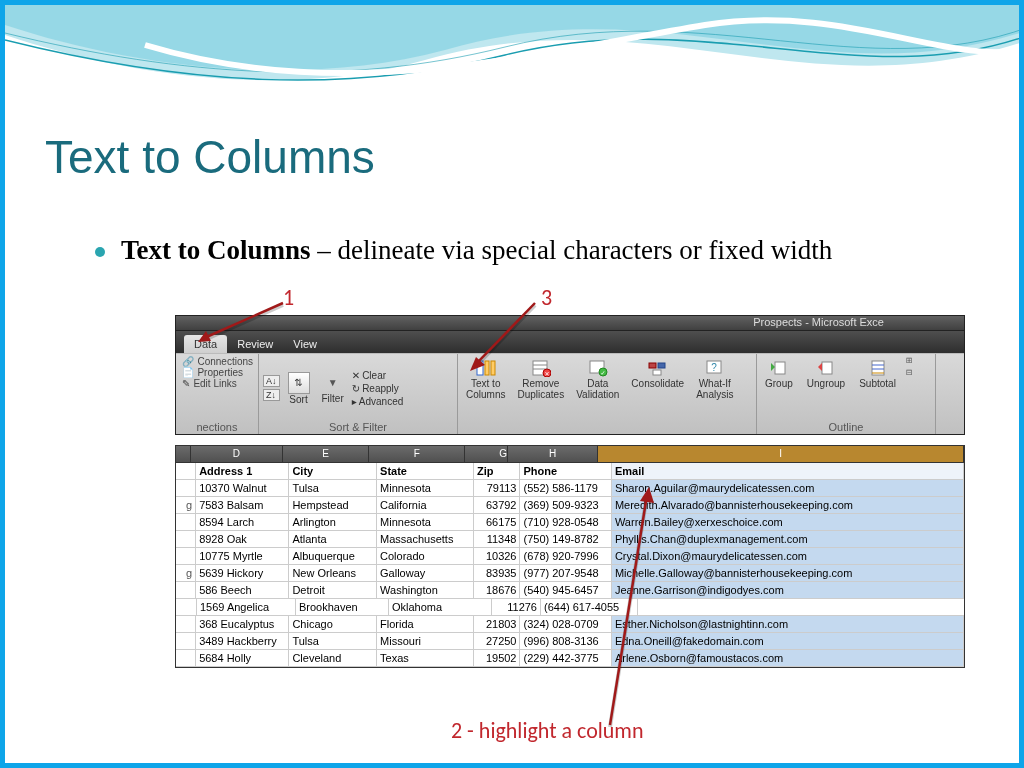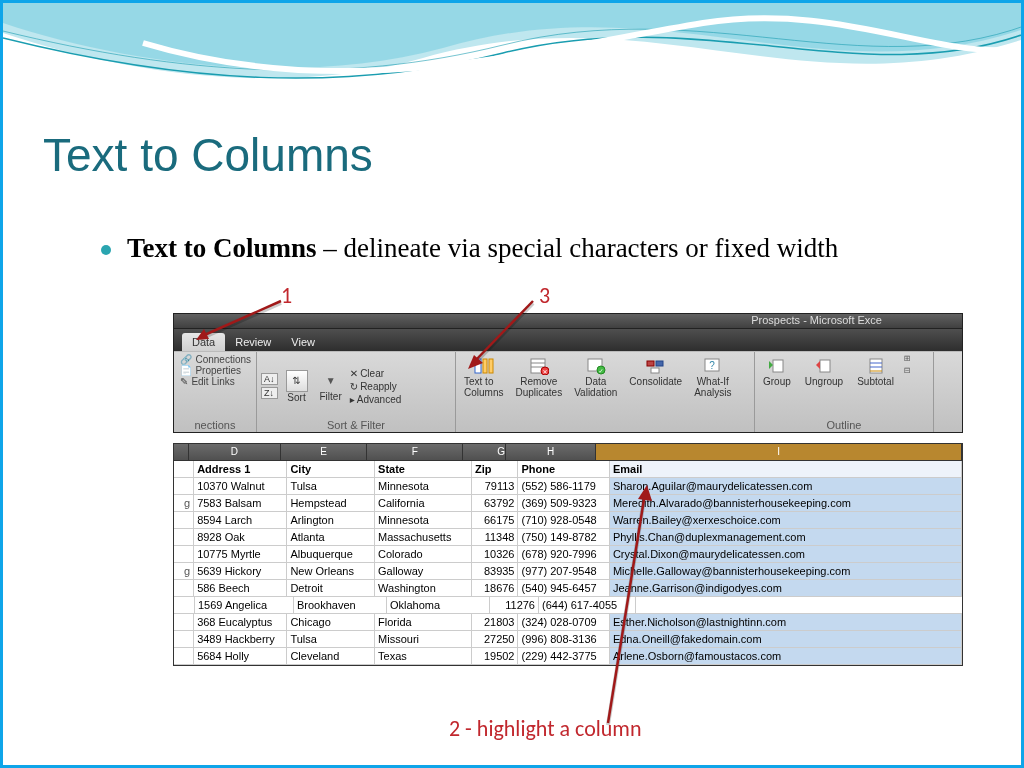--- a/index.html
+++ b/index.html
@@ -1,20 +1,20 @@
 <!DOCTYPE html>
 <html><head>
 <meta charset="utf-8">
 <style>
 body { margin: 0; font-family: Georgia, serif; background: #fff; }
-.slide { width: 1024px; height: 768px; position: relative; border: 3px solid #0ea5e9; box-sizing: border-box; overflow: hidden; }
+.slide { width: 1024px; height: 768px; position: relative; border: 5px solid #0ea5e9; box-sizing: border-box; overflow: hidden; }
 .wave { position: absolute; top: 0; left: 0; width: 1024px; height: 120px; }
 .wave svg { display: block; }
 .title { position: absolute; top: 125px; left: 40px; font-size: 46px; color: #1a6b7d; font-family: "Calibri Light", "Segoe UI Light", sans-serif; font-weight: 300; }
-.bullet-wrap { position: absolute; top: 230px; left: 98px; right: 60px; }
+.bullet-wrap { position: absolute; top: 230px; left: 90px; right: 60px; }
 .bullet-dot { display: inline-block; width: 10px; height: 10px; border-radius: 50%; background: #2aa5b0; margin-right: 12px; vertical-align: 2px; }
 .bullet-text { font-size: 27px; color: #000; display: inline; }
 .bold { font-weight: bold; }
 .screenshot-wrap { position: absolute; top: 310px; left: 170px; width: 790px; }
 .ribbon-area { background: linear-gradient(#3b3b3b,#4c4c4c); border: 1px solid #222; font-family: "Segoe UI", Tahoma, sans-serif; }
 .title-bar { height: 14px; background: linear-gradient(#616161,#404040); border-bottom: 1px solid #222; position: relative; font-size: 11px; color: #ddd; text-align: right; padding-right: 80px; line-height: 12px; }
 .tabs { height: 22px; display: flex; align-items: flex-end; padding-left: 8px; background: linear-gradient(#4f4f4f,#2e2e2e); }
 .tab { font-size: 11px; color: #eee; padding: 3px 10px 3px 10px; cursor: pointer; }
 .tab.sel { background: linear-gradient(#e6e6e6,#cfcfcf); color: #333; border-radius: 3px 3px 0 0; }
 .ribbon-body { background: linear-gradient(#d9d9d9,#c0c0c0); display: flex; font-size: 10px; color: #333; border-top: 1px solid #bbb; }
@@ -133,21 +133,21 @@
         <div class="group" style="width:290px">
           <div class="btns-row" style="flex:1;gap:4px">
             <div class="btn-col">
               <div class="icon-box icon-big">
                 <svg width="20" height="18">
                     <rect x="1" y="2" width="6" height="14" fill="#fff" stroke="#36c"></rect>
                     <rect x="9" y="2" width="4" height="14" fill="#fc6" stroke="#c80"></rect>
                     <rect x="15" y="2" width="4" height="14" fill="#fc6" stroke="#c80"></rect>
                   </svg>
               </div>
-              <span style="white-space:pre;line-height:1.1">Text to
+              <span style="white-space:pre;text-align:center;line-height:1.1">Text to
 Columns</span>
             </div>
             <div class="btn-col">
               <div class="icon-box icon-big">
                 <svg width="20" height="18">
                     <rect x="2" y="2" width="14" height="14" fill="#fff" stroke="#888"></rect>
                     <line x1="2" y1="6" x2="16" y2="6" stroke="#888"></line>
                     <line x1="2" y1="10" x2="16" y2="10" stroke="#888"></line>
                     <circle cx="16" cy="14" r="4" fill="#e44" stroke="#a00"></circle>
                     <text x="16" y="17" font-size="6" fill="#fff" text-anchor="middle">✕</text>

